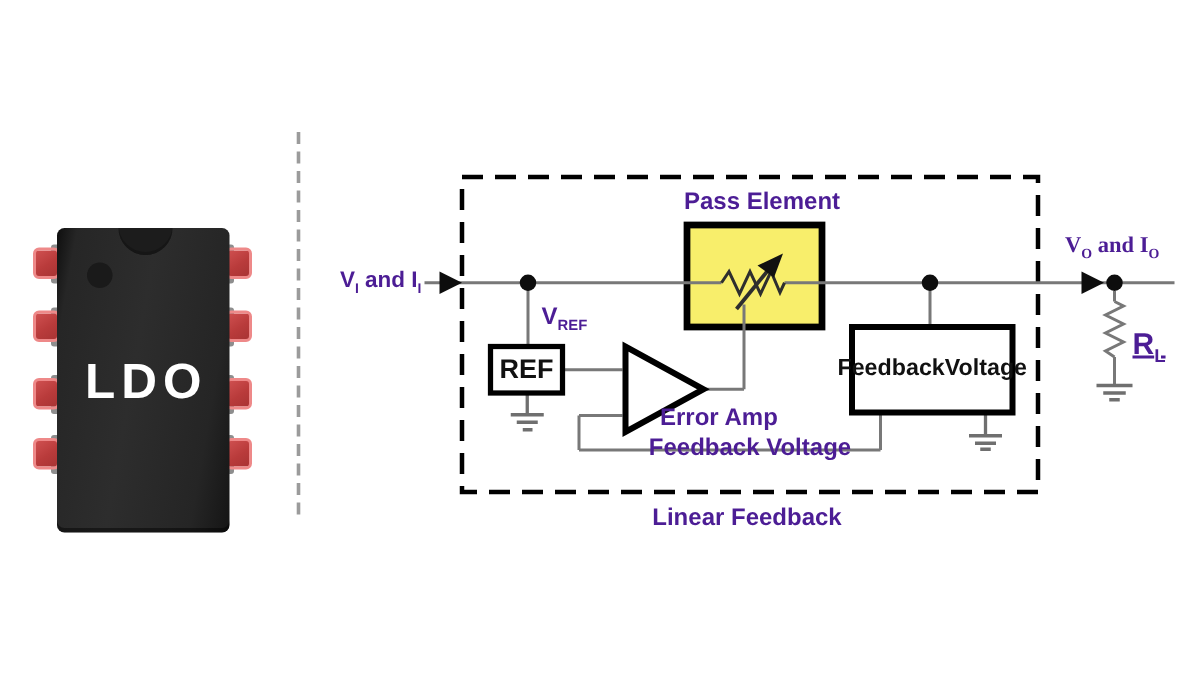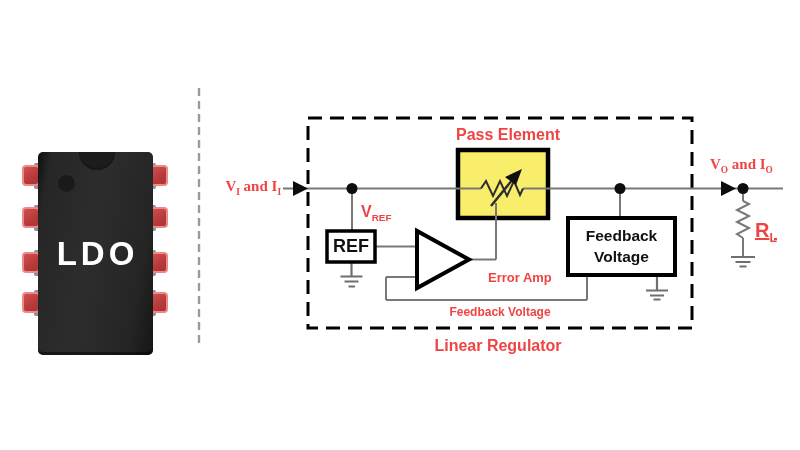--- a/index.html
+++ b/index.html
@@ -20,21 +20,21 @@
   .pin{position:absolute;width:24px;height:26px;}
   .pin .stub{position:absolute;top:0;width:12px;height:26px;background:#8e8e8e;border-radius:2px;}
   .pin .pad{position:absolute;top:2px;width:18px;height:21px;border-radius:4px;
     background:linear-gradient(145deg,#cf5050 0%,#b93b3b 55%,#a93434 100%);
     border:2px solid #ee8989;box-sizing:border-box;}
   .pin.left .stub{left:12px;} .pin.left .pad{left:0;}
   .pin.right .stub{left:0;} .pin.right .pad{left:6px;}
 
   
   .schematic-svg{position:absolute;left:0;top:0;}
-  .lbl{position:absolute;font-weight:bold;color:#ef4444;white-space:nowrap;}
+  .lbl{position:absolute;font-weight:bold;color:#4c1d95;white-space:nowrap;}
   .lbl sub{font-size:0.62em;font-weight:bold;line-height:0;}
   .lbl.center{text-align:center;white-space:normal;}
   .boxtext{position:absolute;display:flex;align-items:center;justify-content:center;
     font-weight:bold;color:#111;text-align:center;}
 </style>
 </head>
 <body>
 
 <div class="stage">
 
@@ -108,48 +108,48 @@
 
     <circle cx="352" cy="188.5" r="5.5" fill="#0d0d0d"></circle>
     <circle cx="620" cy="188.5" r="5.5" fill="#0d0d0d"></circle>
     <circle cx="743" cy="188.5" r="5.5" fill="#0d0d0d"></circle>
 
     <rect x="327" y="231" width="48" height="31" fill="#fff" stroke="#000" stroke-width="3.5"></rect>
     <rect x="568" y="218" width="107" height="57" fill="#fff" stroke="#000" stroke-width="4"></rect>
     <polygon points="417,231 417,288 469,259.5" fill="#fff" stroke="#000" stroke-width="4" stroke-linejoin="miter"></polygon>
   </svg>
 
-  <div class="lbl" style="left:203px;top:178px;width:78px;font-size:15px;text-align:right;font-family:Liberation Serif, serif;">
+  <div class="lbl" style="left:203px;top:178px;width:78px;font-size:15px;text-align:right;">
     <span>V</span><sub>I</sub>
     <span>and</span>
     <span>I</span><sub>I</sub>
   </div>
 
   <div class="lbl" style="left:710px;top:156px;font-size:15px;font-family:Liberation Serif, serif;">
     <span>V</span><sub>O</sub>
     <span>and</span>
     <span>I</span><sub>O</sub>
   </div>
 
   <div class="lbl" style="left:361px;top:203px;font-size:16px;text-align:right;">
     <span>V</span><sub>REF</sub>
   </div>
 
   <div class="boxtext" style="left:327px;top:231px;width:48px;height:31px;font-size:18px;">REF</div>
 
   <div class="lbl center" style="left:428px;top:126px;width:160px;font-size:16px;">Pass Element</div>
 
-  <div class="lbl" style="left:488px;top:270px;font-size:13px;">Error Amp</div>
+  <div class="lbl" style="left:440px;top:270px;font-size:16px;">Error Amp</div>
 
-  <div class="boxtext" style="left:568px;top:218px;width:107px;height:57px;font-size:15.5px;line-height:1.35;flex-direction:column;">
+  <div class="boxtext" style="left:568px;top:218px;width:107px;height:57px;font-size:15.5px;line-height:1.35;flex-direction:row;">
     <span>Feedback</span>
     <span>Voltage</span>
   </div>
 
-  <div class="lbl center" style="left:420px;top:305px;width:160px;font-size:12px;">Feedback Voltage</div>
+  <div class="lbl center" style="left:420px;top:290px;width:160px;font-size:16px;">Feedback Voltage</div>
 
-  <div class="lbl center" style="left:418px;top:337px;width:160px;font-size:16px;">Linear Regulator</div>
+  <div class="lbl center" style="left:418px;top:337px;width:160px;font-size:16px;">Linear Feedback</div>
 
   <div class="lbl" style="left:755px;top:219px;font-size:20px;text-decoration:underline;">
     <span>R</span><sub>L</sub>
   </div>
 
 </div>
 
 </body></html>

